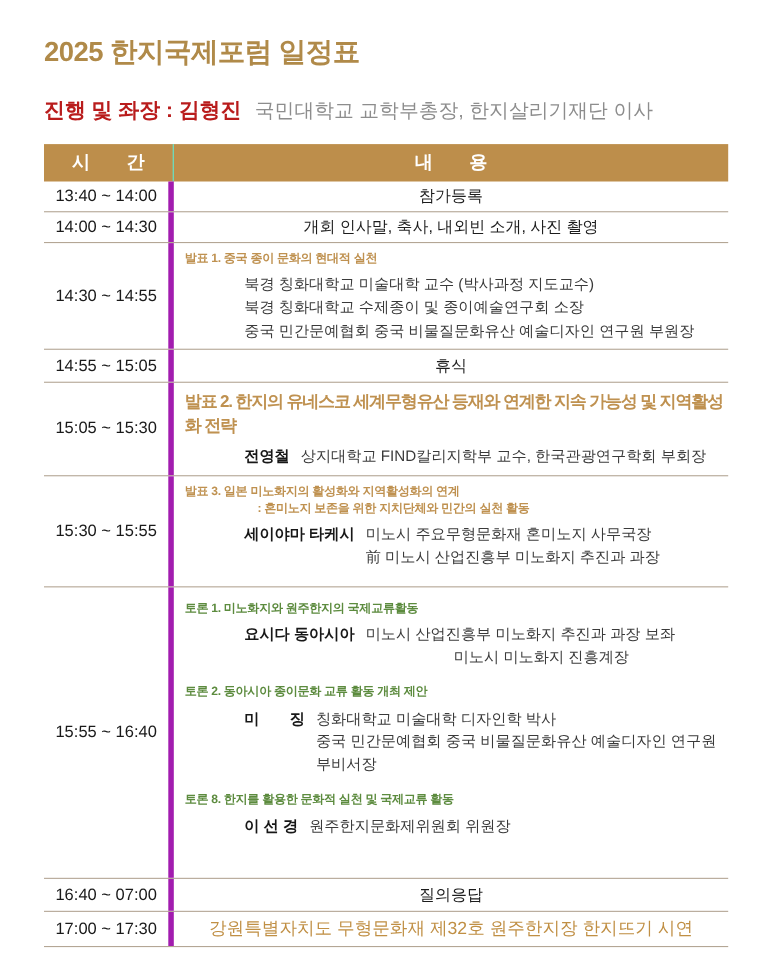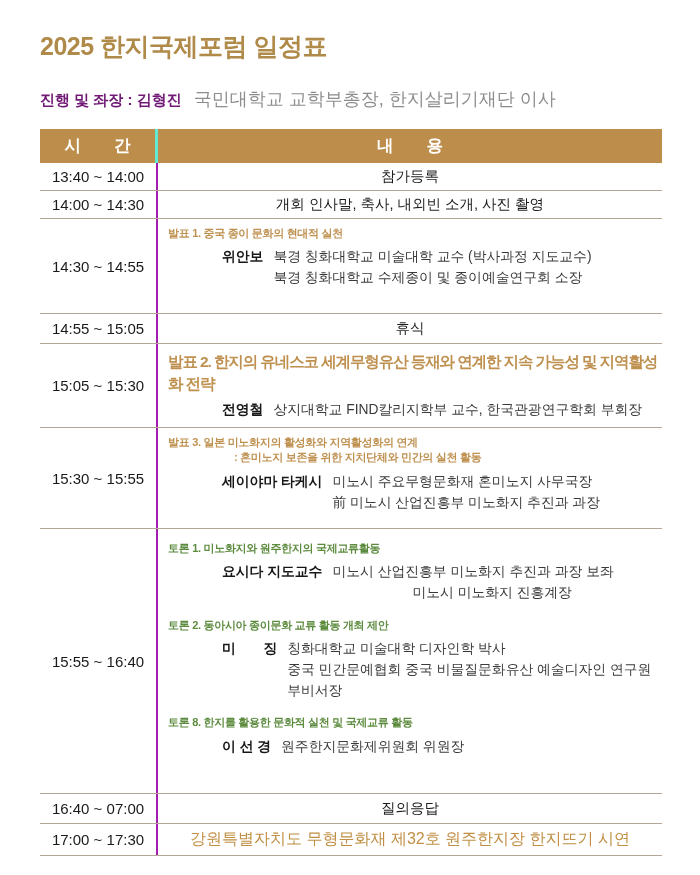--- a/index.html
+++ b/index.html
@@ -9,32 +9,32 @@
     font-family:"Liberation Sans","DejaVu Sans",sans-serif;
     color:#1d1d1d; overflow:hidden;
   }
   .container { padding:30px 38px 0 40px; }
 
   .page-title {
     font-size:25px; font-weight:bold; color:#b08a49;
     letter-spacing:-0.5px; margin-bottom:24px;
   }
   .moderator { font-size:15px; margin-bottom:18px; white-space:nowrap; }
-  .moderator .name { font-weight:bold; color:#701a75; font-size:15px; }
+  .moderator .name { font-weight:bold; color:#b91c1c; font-size:19px; }
   .moderator .desc { color:#8d8d8d; font-size:18px; margin-left:8px; }
 
   .table { width:622px; }
   .row { display:flex; border-bottom:1.5px solid #b4a695; }
   .time-cell {
     flex:0 0 118px; display:flex; align-items:center; justify-content:center;
-    font-size:15px; color:#1a1a1a; border-right:2px solid #a21caf;
+    font-size:15px; color:#1a1a1a; border-right:5px solid #a21caf;
     white-space:nowrap;
   }
   .header-row { border-bottom:none; background:#bd8e4b; height:34px; }
-  .header-row .time-cell { border-right:3px solid #5eead4; }
+  .header-row .time-cell { border-right:1px solid #5eead4; }
   .header-cell {
     display:flex; align-items:center; justify-content:center;
     color:#ffffff; font-weight:bold; font-size:16.5px; white-space:pre;
   }
   .header-content { flex:1; }
 
   .center-content {
     flex:1; display:flex; align-items:center; justify-content:center;
     font-weight:normal; font-size:14.5px; color:#1c1c1c; text-align:center;
   }
@@ -91,24 +91,24 @@
     <div class="row h28">
       <div class="time-cell">14:00 ~ 14:30</div>
       <div class="center-content">개회 인사말, 축사, 내외빈 소개, 사진 촬영</div>
     </div>
 
     <div class="row h95">
       <div class="time-cell">14:30 ~ 14:55</div>
       <div class="rich-content pad-t">
         <div class="session-title">발표 1. 중국 종이 문화의 현대적 실천</div>
         <div class="speaker">
-          <span class="speaker-name">위안보</span>
           <span class="speaker-lines">
             <div>북경 칭화대학교 미술대학 교수 (박사과정 지도교수)</div>
             <div>북경 칭화대학교 수제종이 및 종이예술연구회 소장</div>
+            <div>중국 민간문예협회 중국 비물질문화유산 예술디자인 연구원 부원장</div>
           </span>
         </div>
       </div>
     </div>
 
     <div class="row h30">
       <div class="time-cell">14:55 ~ 15:05</div>
       <div class="center-content">휴식</div>
     </div>
 
@@ -139,21 +139,21 @@
       </div>
     </div>
 
     <div class="row h265">
       <div class="time-cell">15:55 ~ 16:40</div>
       <div class="rich-content">
 
         <div class="session">
           <div class="session-title green">토론 1. 미노화지와 원주한지의 국제교류활동</div>
           <div class="speaker">
-            <span class="speaker-name">요시다 지도교수</span>
+            <span class="speaker-name">요시다 동아시아</span>
             <span class="speaker-lines">
               <div>미노시 산업진흥부 미노화지 추진과 과장 보좌</div>
               <div class="indent-lg">미노시 미노화지 진흥계장</div>
             </span>
           </div>
         </div>
 
         <div class="session">
           <div class="session-title green">토론 2. 동아시아 종이문화 교류 활동 개최 제안</div>
           <div class="speaker">

